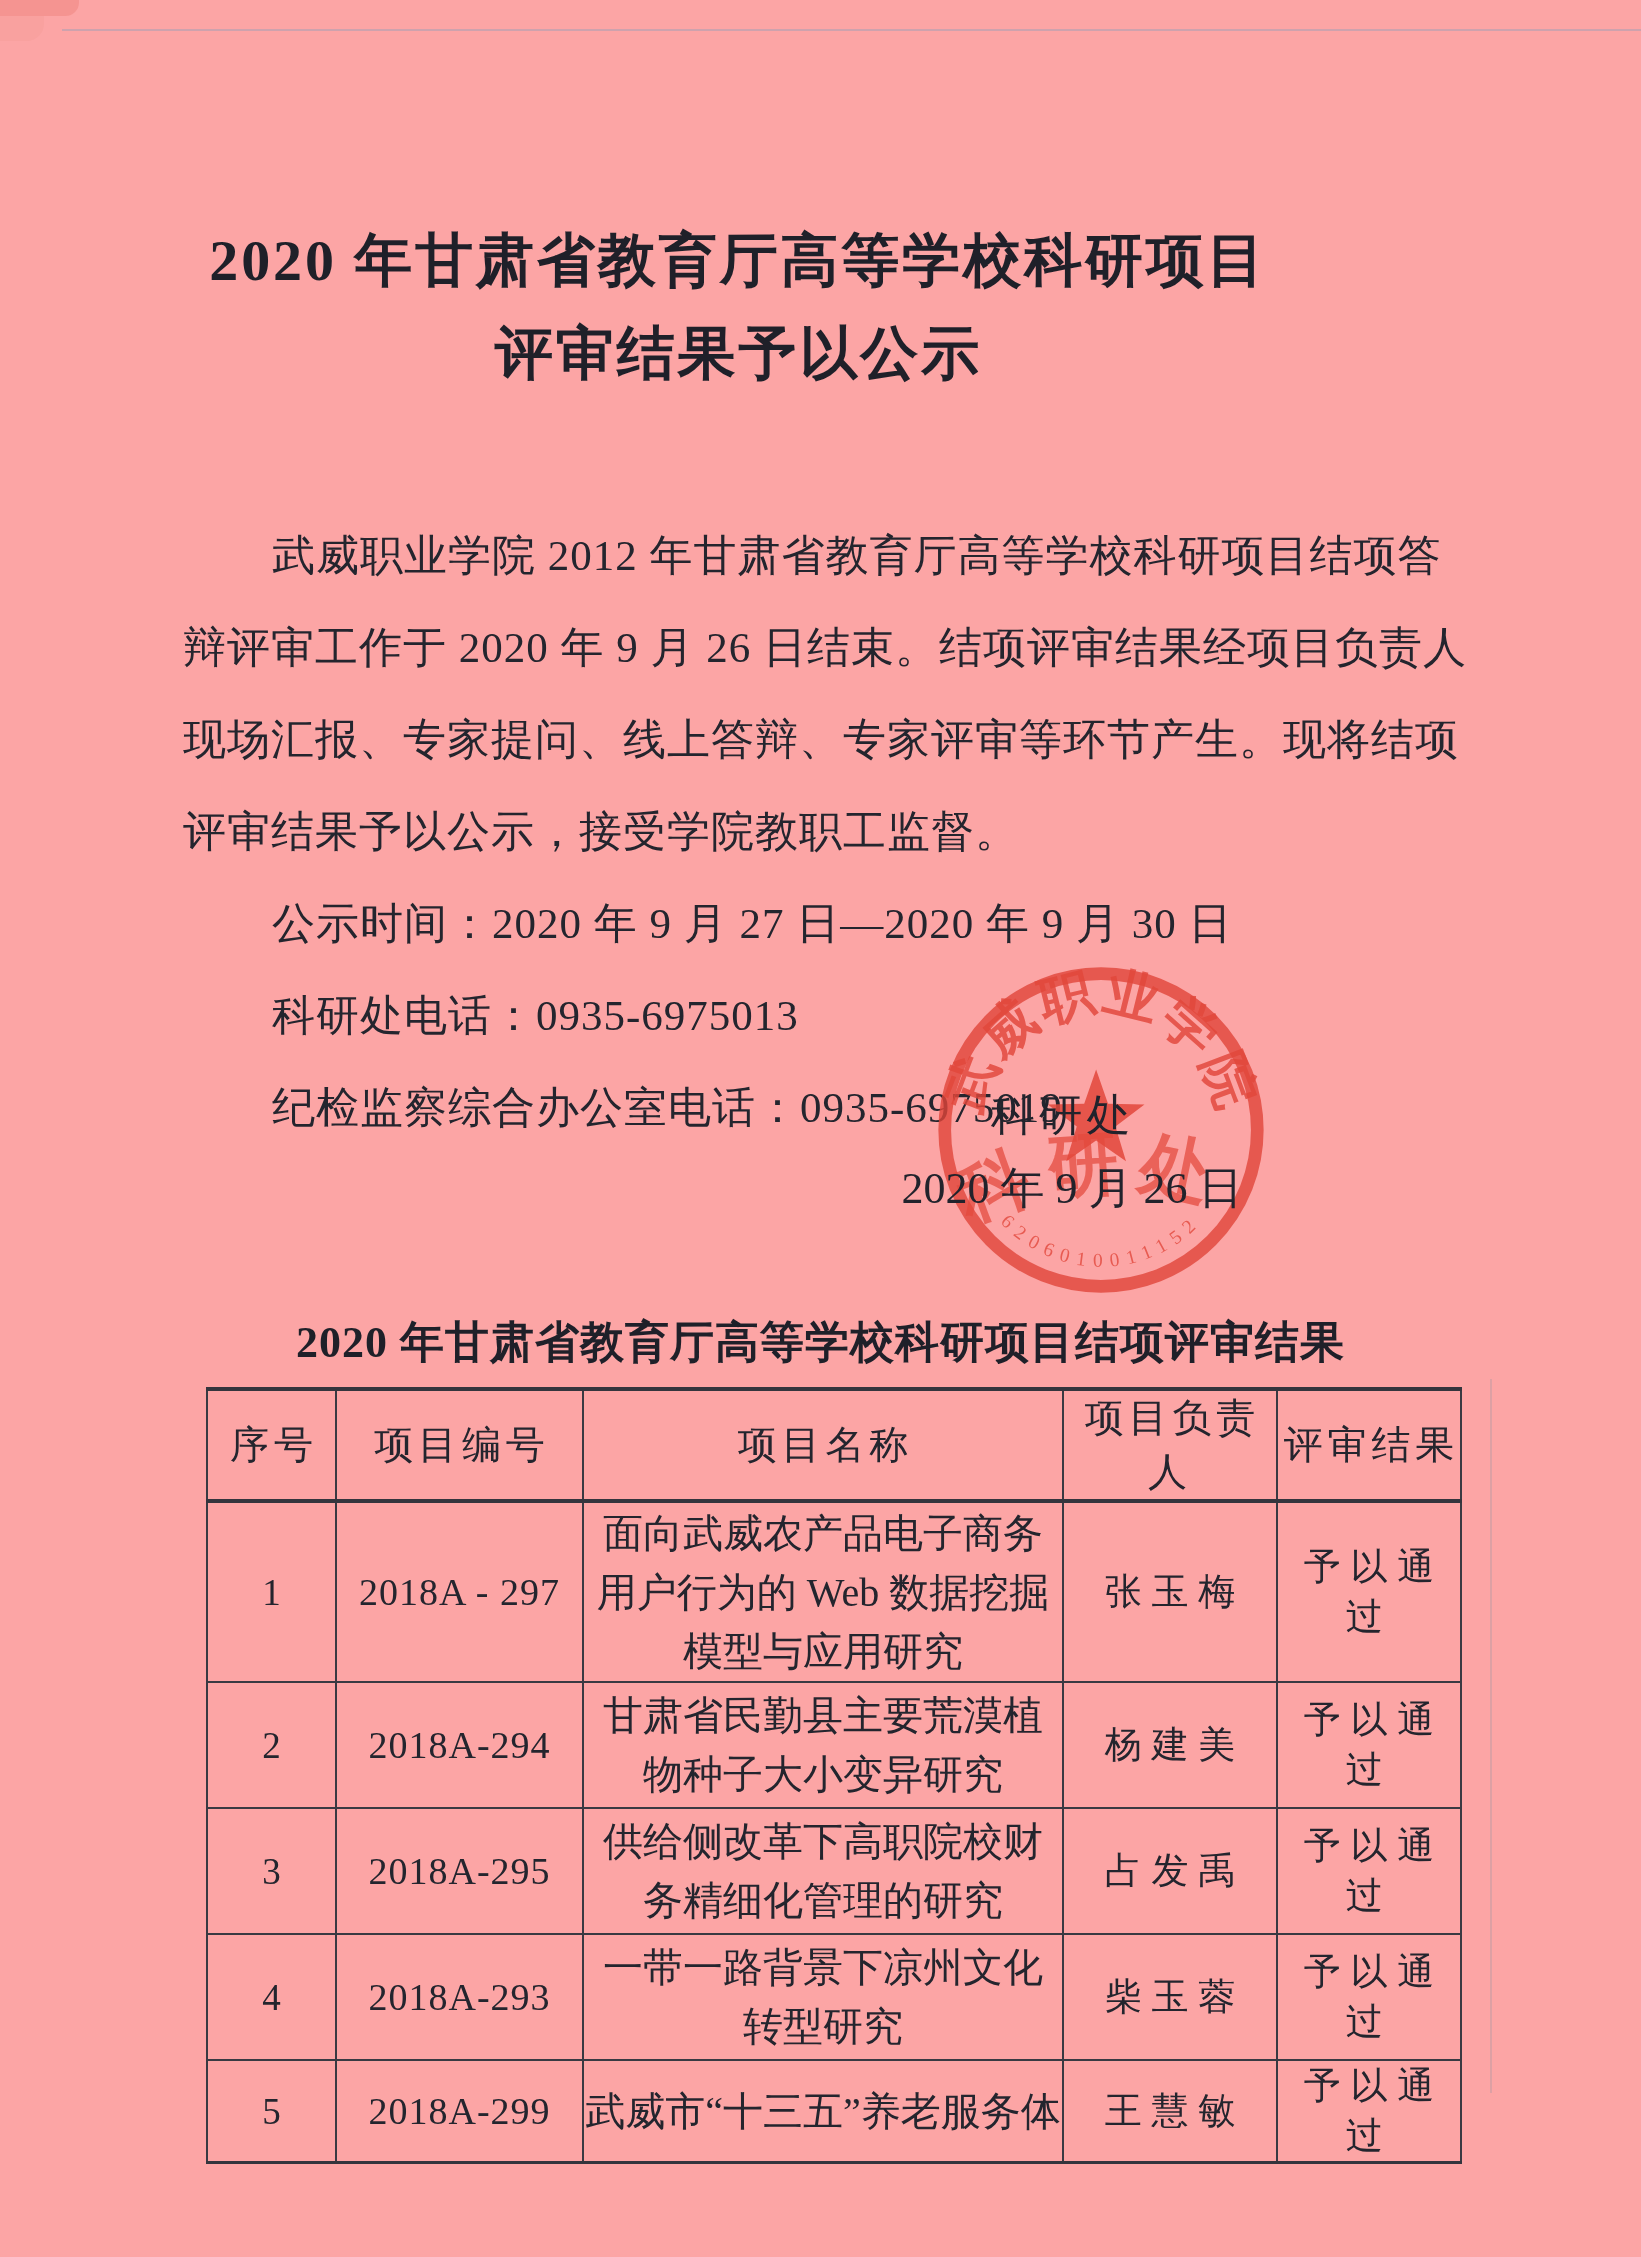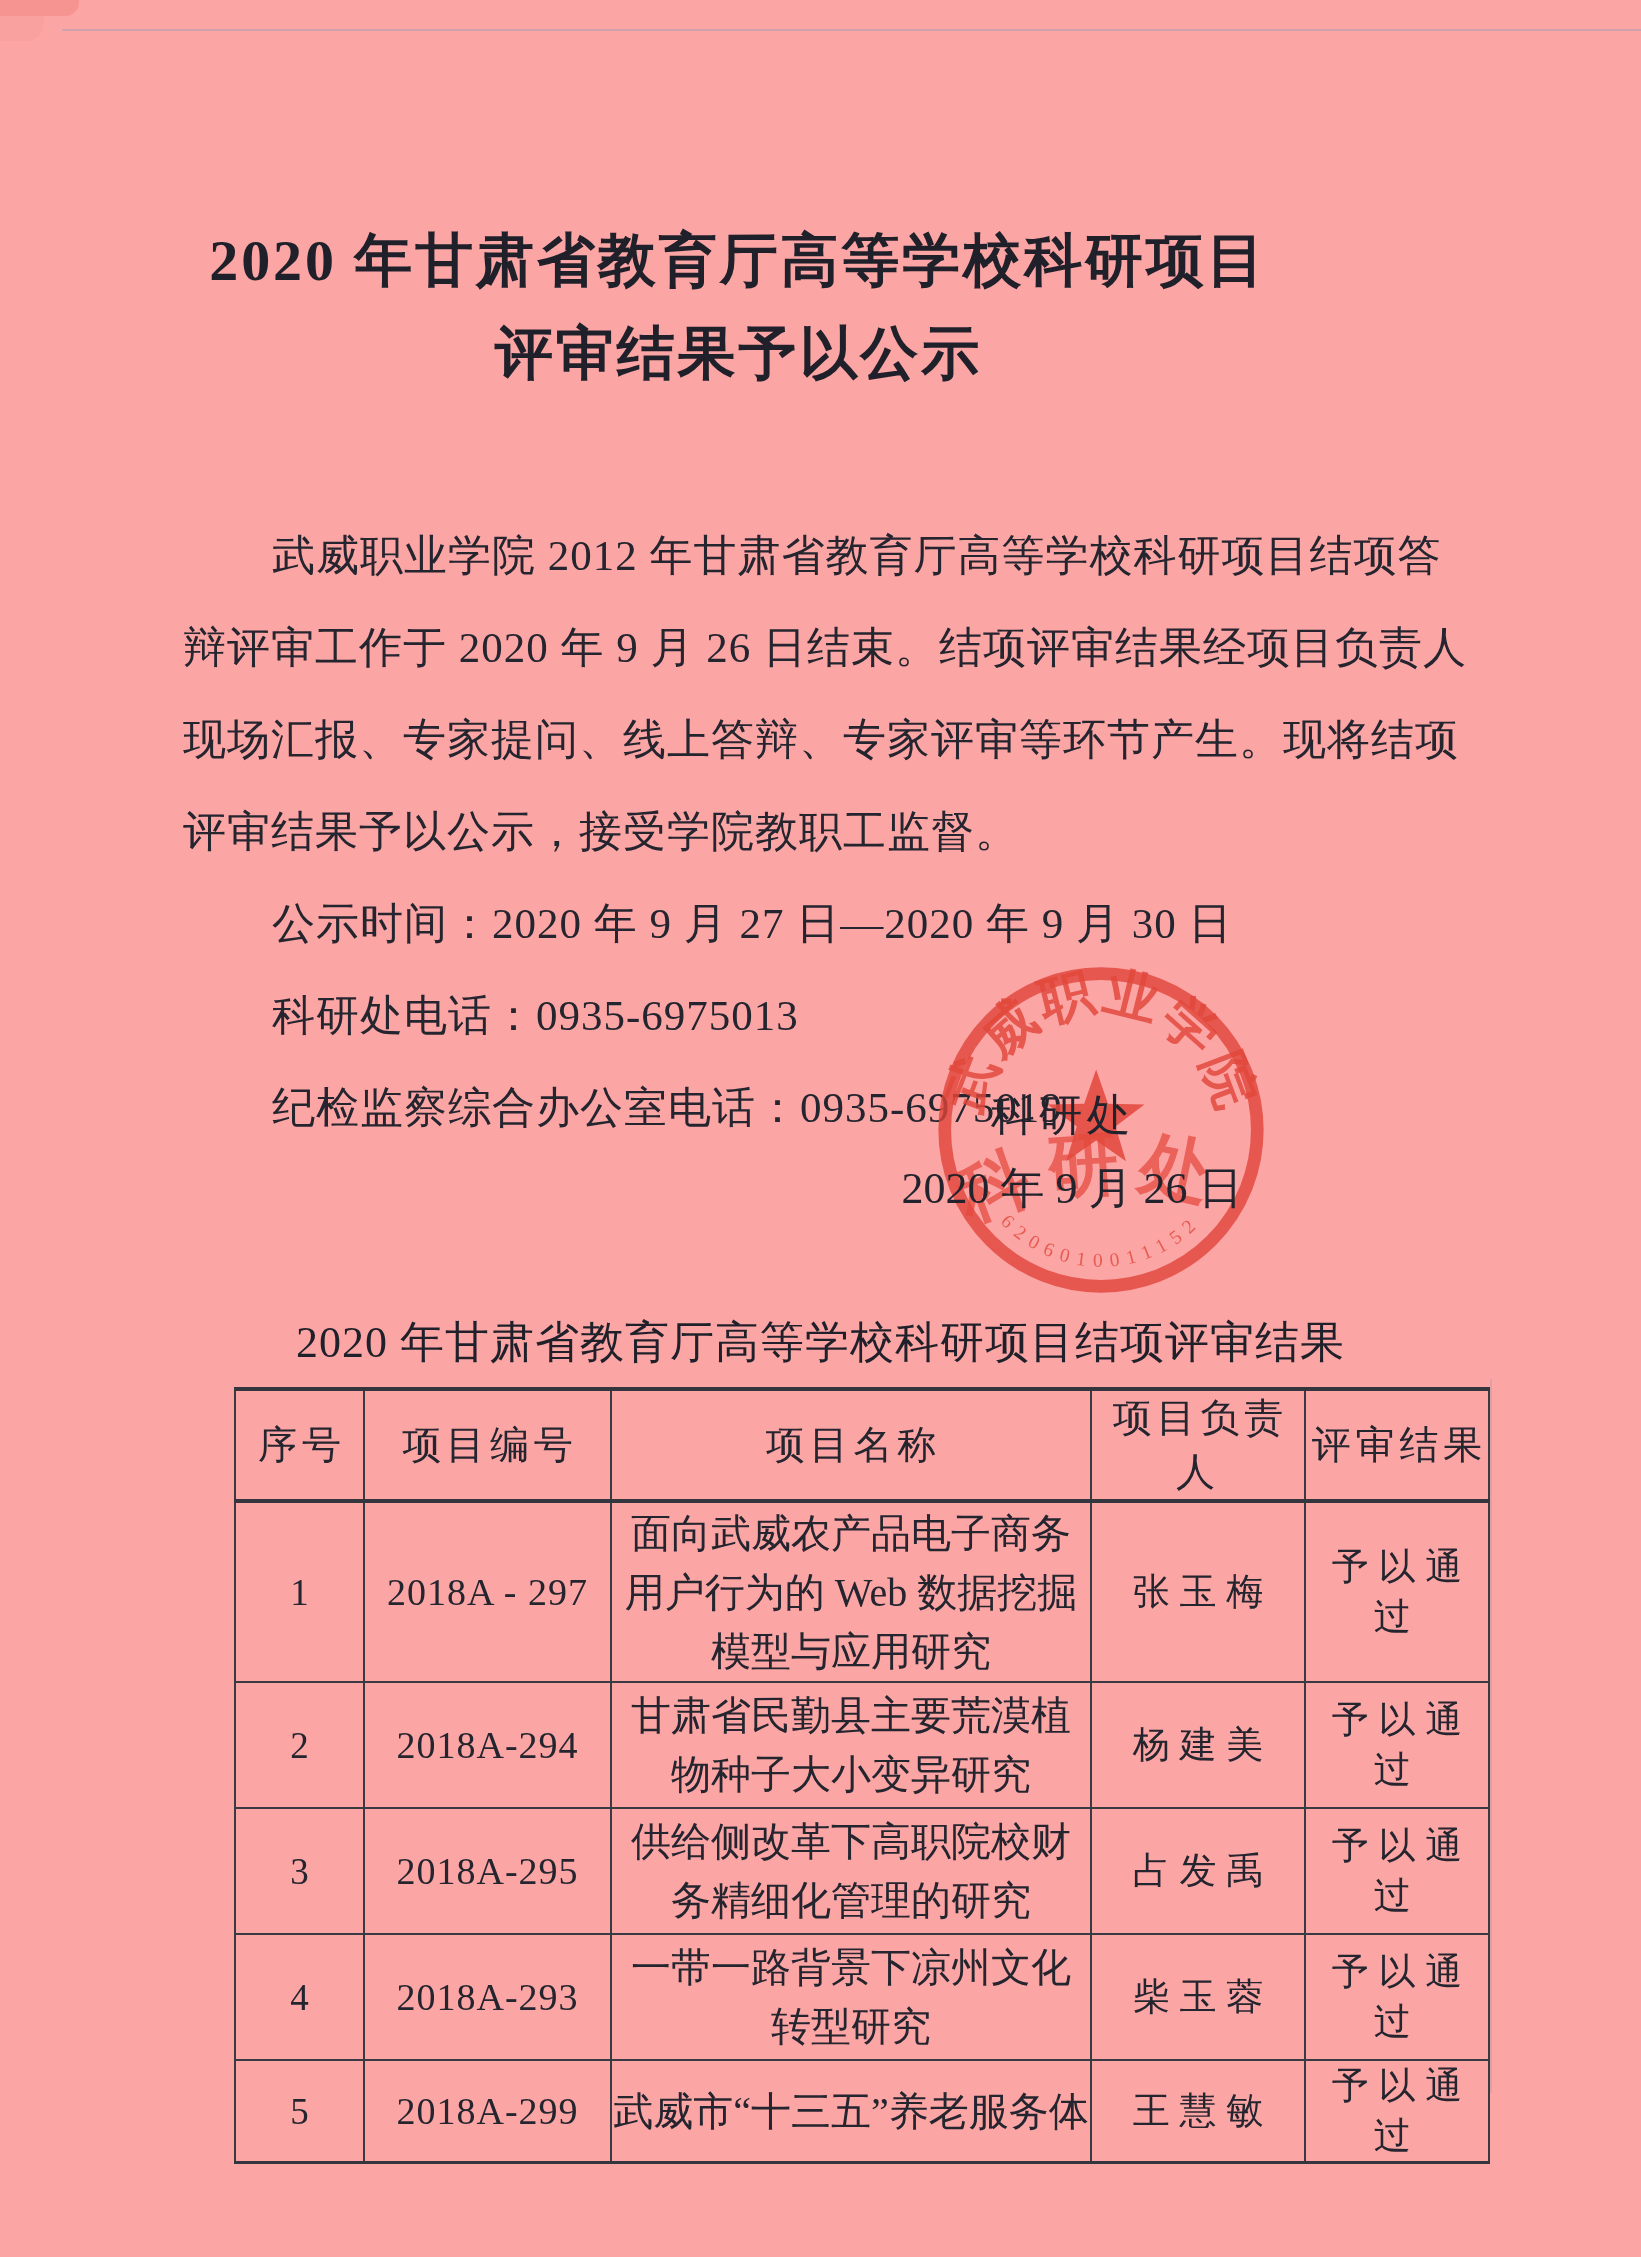--- a/index.html
+++ b/index.html
@@ -61,21 +61,21 @@
     font-size:44px;color:#22232c;text-align:center;
     white-space:nowrap;
   }
   
   .seal{
     position:absolute;left:933px;top:962px;width:336px;height:336px;
   }
   
   .table-title{
     position:absolute;top:1313px;left:0;width:1641px;
-    text-align:center;font-weight:normal;
+    text-align:center;font-weight:bold;
     font-size:44px;letter-spacing:1px;color:#1f2029;
   }
   
   table.results{
     position:absolute;left:206px;top:1387px;
     width:1255px;
     border-collapse:collapse;
     table-layout:fixed;
     font-size:37px;color:#24252e;
   }
@@ -86,21 +86,21 @@
     overflow:hidden;
   }
   table.results thead th{
     border-top:4.8px solid #34353d;
     border-bottom:4.8px solid #34353d;
     font-weight:normal;
     font-size:39px;
     letter-spacing:4.8px;text-indent:4.8px;
     height:66px;
   }
-  table.results{border-bottom:3.9px solid #34353d;margin-left:28px;}
+  table.results{border-bottom:3.9px solid #34353d;}
   tbody tr:nth-child(1){height:181px;}
   tbody tr:nth-child(2){height:126px;}
   tbody tr:nth-child(3){height:126px;}
   tbody tr:nth-child(4){height:126px;}
   tbody tr:nth-child(5){height:79px;}
   td.cell-no{font-size:37px;}
   td.cell-code{font-size:38px;letter-spacing:1px;}
   td.cell-name{
     text-align:left;
     font-size:40px;line-height:59px;

